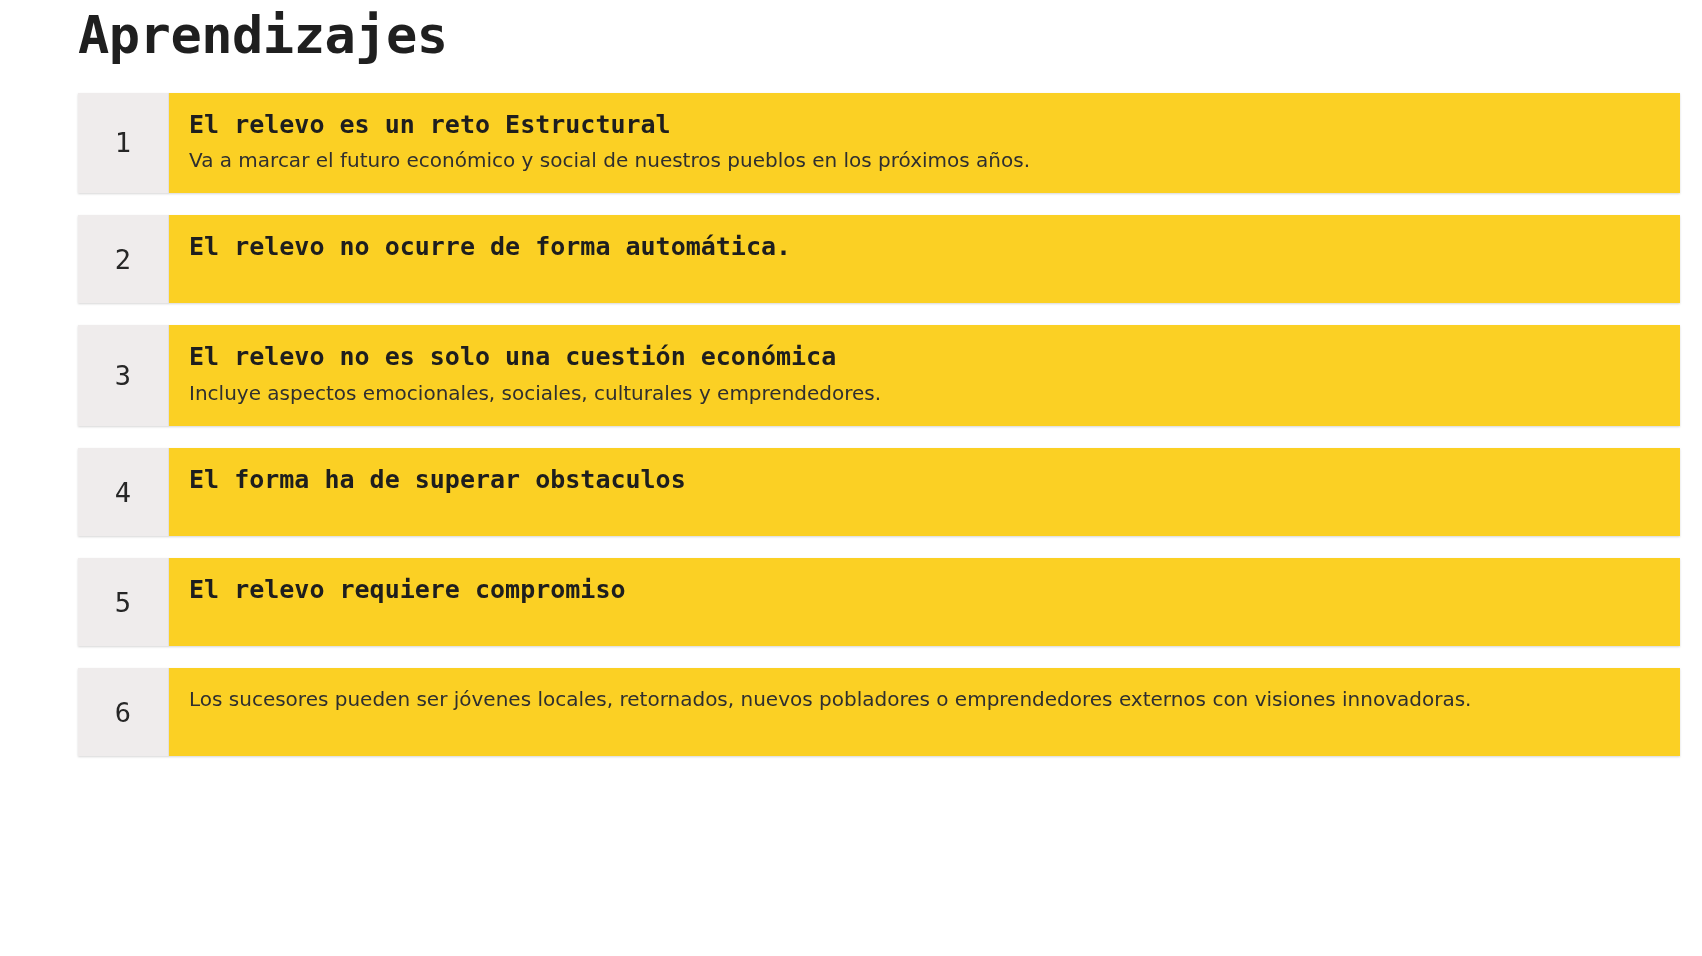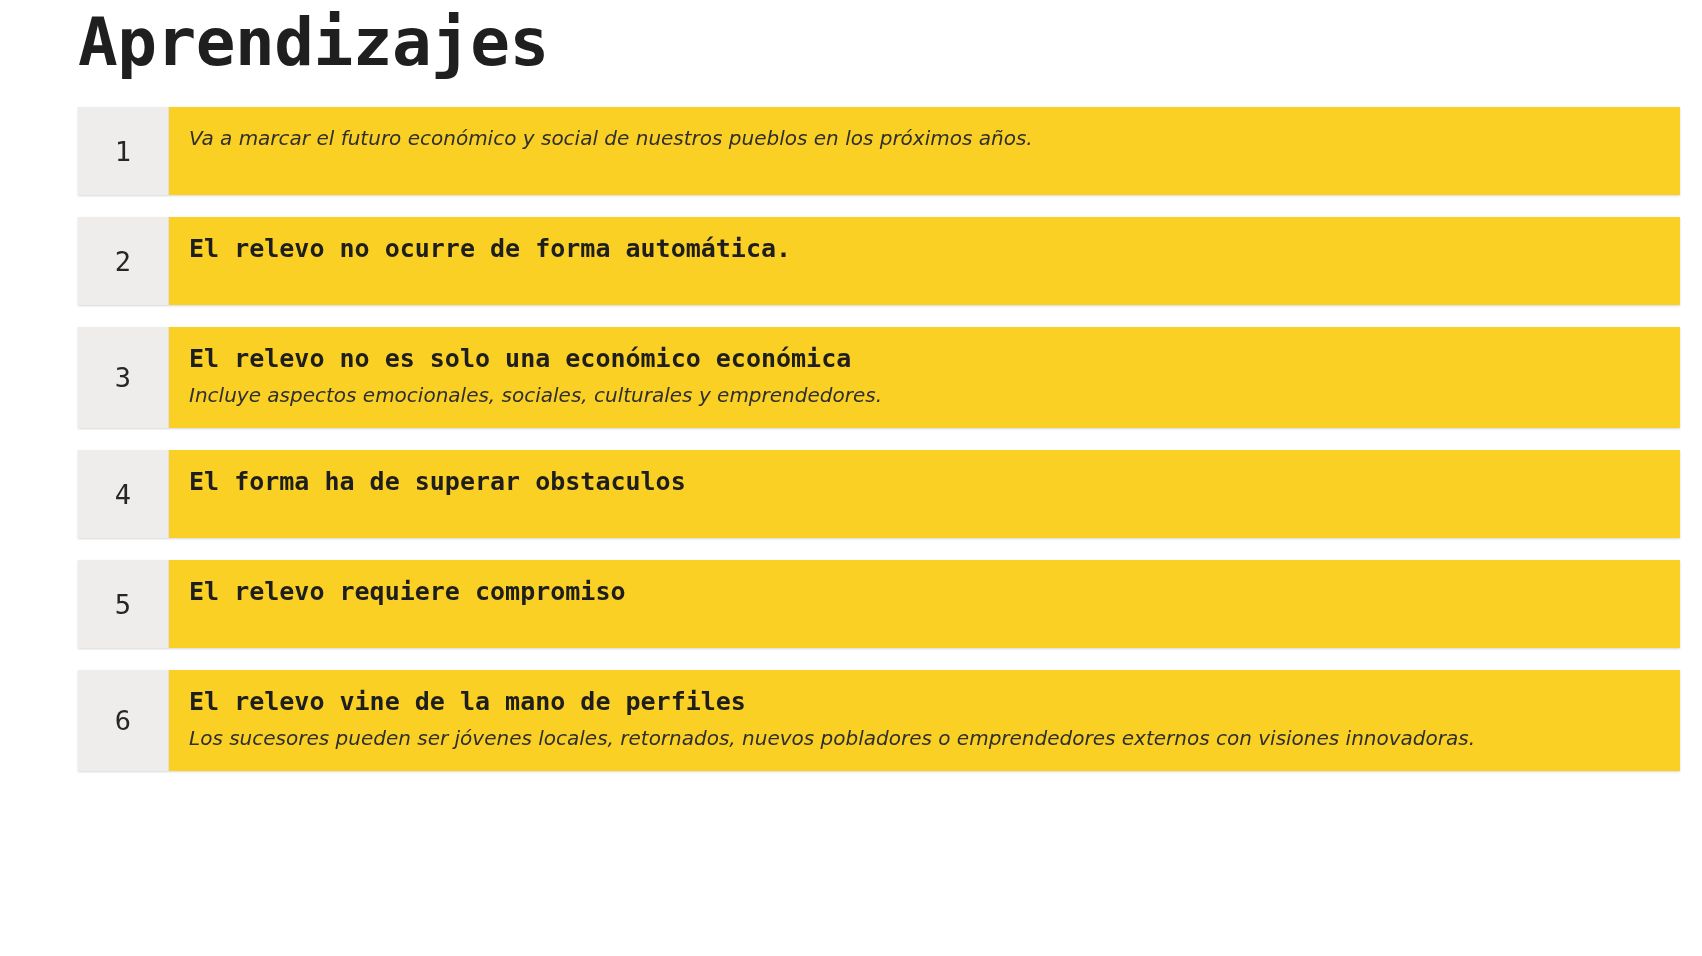--- a/index.html
+++ b/index.html
@@ -14,21 +14,21 @@
     color: #2b2b2b;
     overflow: hidden;
   }
   .page {
     padding: 0 0 0 0;
     box-sizing: border-box;
   }
   .page-title {
     font-family: "DejaVu Sans Mono", monospace;
     font-weight: bold;
-    font-size: 66px;
+    font-size: 52px;
     line-height: 1.05;
     color: #1f1f1f;
     margin: 0;
     padding: 8px 0 0 78px;
     letter-spacing: -0.5px;
   }
   .list {
     margin-top: 30px;
     padding: 0 22px 0 78px;
   }
@@ -63,53 +63,53 @@
     line-height: 1.15;
     color: #1e1e1e;
     margin: 0 0 8px 0;
   }
   .item-desc {
     font-family: "DejaVu Sans", sans-serif;
     font-size: 20px;
     line-height: 1.3;
     color: #2f2f2f;
     margin: 0;
-    font-style: italic;
   }
   .item.last {
     margin-bottom: 0;
   }
 </style>
 </head>
 <body>
 
 <div class="page">
 
   <h1 class="page-title">Aprendizajes</h1>
 
   <div class="list">
 
     <div class="item">
       <div class="item-number">1</div>
       <div class="item-body">
+        <p class="item-title">El relevo es un reto Estructural</p>
         <p class="item-desc">Va a marcar el futuro económico y social de nuestros pueblos en los próximos años.</p>
       </div>
     </div>
 
     <div class="item">
       <div class="item-number">2</div>
       <div class="item-body">
         <p class="item-title">El relevo no ocurre de forma automática.</p>
       </div>
     </div>
 
     <div class="item">
       <div class="item-number">3</div>
       <div class="item-body">
-        <p class="item-title">El relevo no es solo una económico económica</p>
+        <p class="item-title">El relevo no es solo una cuestión económica</p>
         <p class="item-desc">Incluye aspectos emocionales, sociales, culturales y emprendedores.</p>
       </div>
     </div>
 
     <div class="item">
       <div class="item-number">4</div>
       <div class="item-body">
         <p class="item-title">El forma ha de superar obstaculos</p>
       </div>
     </div>
@@ -117,19 +117,18 @@
     <div class="item">
       <div class="item-number">5</div>
       <div class="item-body">
         <p class="item-title">El relevo requiere compromiso</p>
       </div>
     </div>
 
     <div class="item last">
       <div class="item-number">6</div>
       <div class="item-body">
-        <p class="item-title">El relevo vine de la mano de perfiles</p>
         <p class="item-desc">Los sucesores pueden ser jóvenes locales, retornados, nuevos pobladores o emprendedores externos con visiones innovadoras.</p>
       </div>
     </div>
 
   </div>
 </div>
 
 </body></html>

